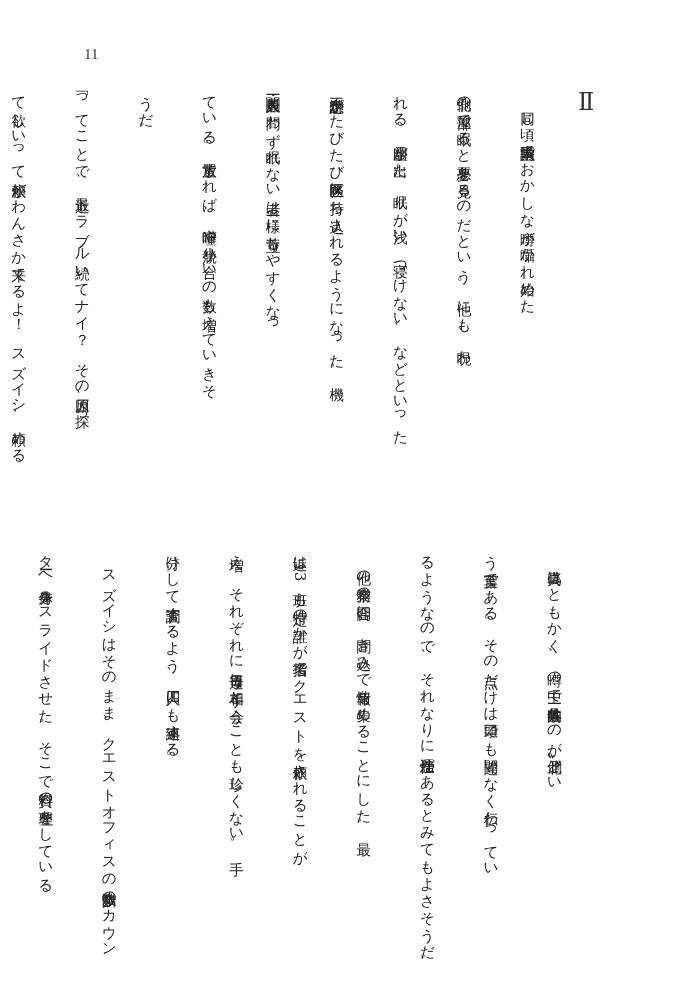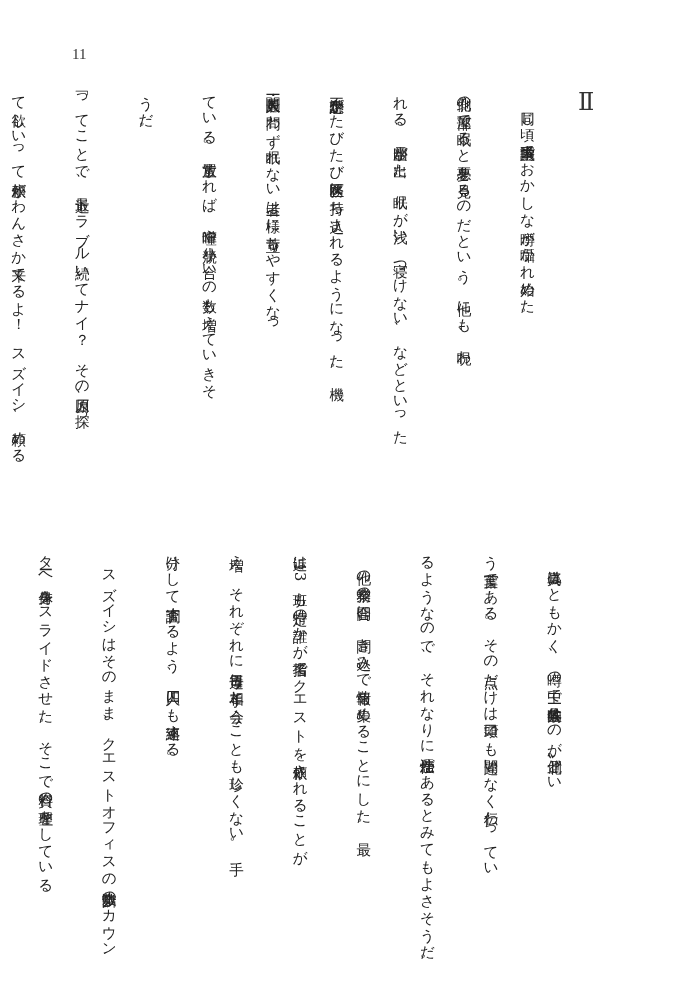--- a/index.html
+++ b/index.html
@@ -10,21 +10,21 @@
     body {
       width: 699px;
       height: 992px;
       position: relative;
       overflow: hidden;
       font-family: "DejaVu Serif", "Liberation Serif", serif;
       color: #222222;
     }
     .page-number {
       position: absolute;
-      left: 72px;
+      left: 84px;
       top: 46px;
       font-size: 15px;
       font-family: "Liberation Serif", "DejaVu Serif", serif;
       color: #333333;
     }
     .chapter-heading {
       position: absolute;
       left: 578px;
       top: 88px;
       font-size: 24px;

